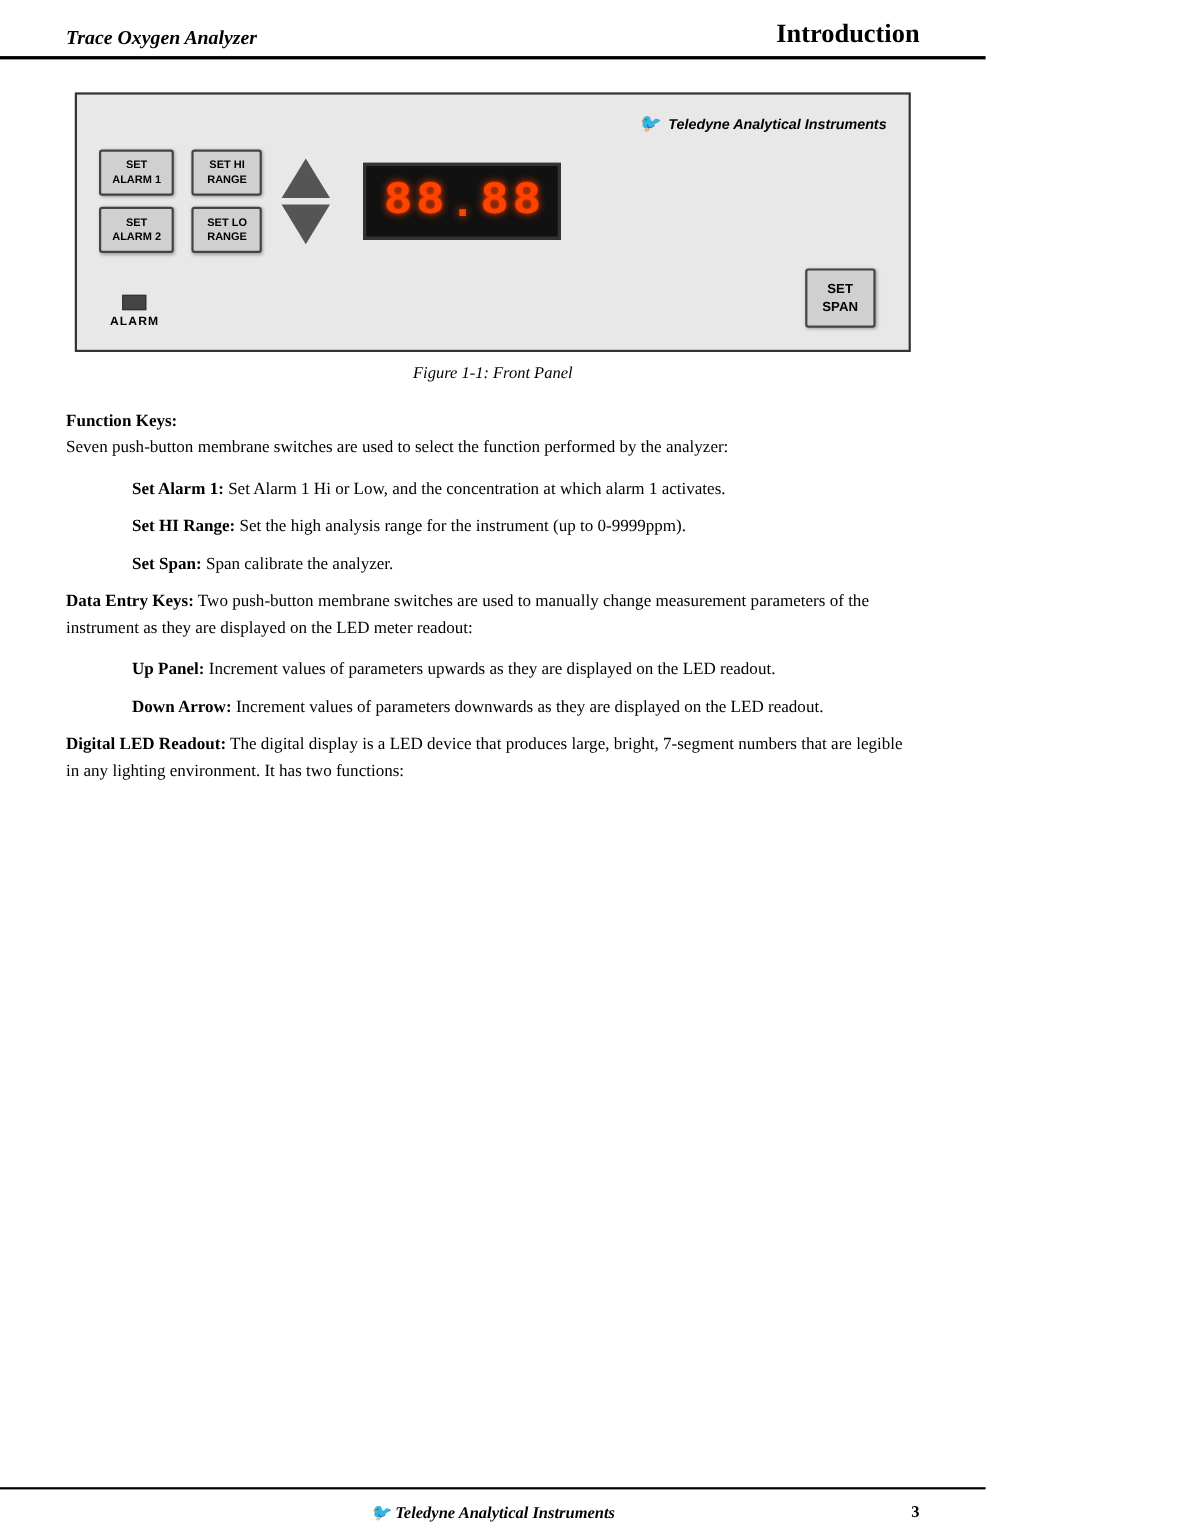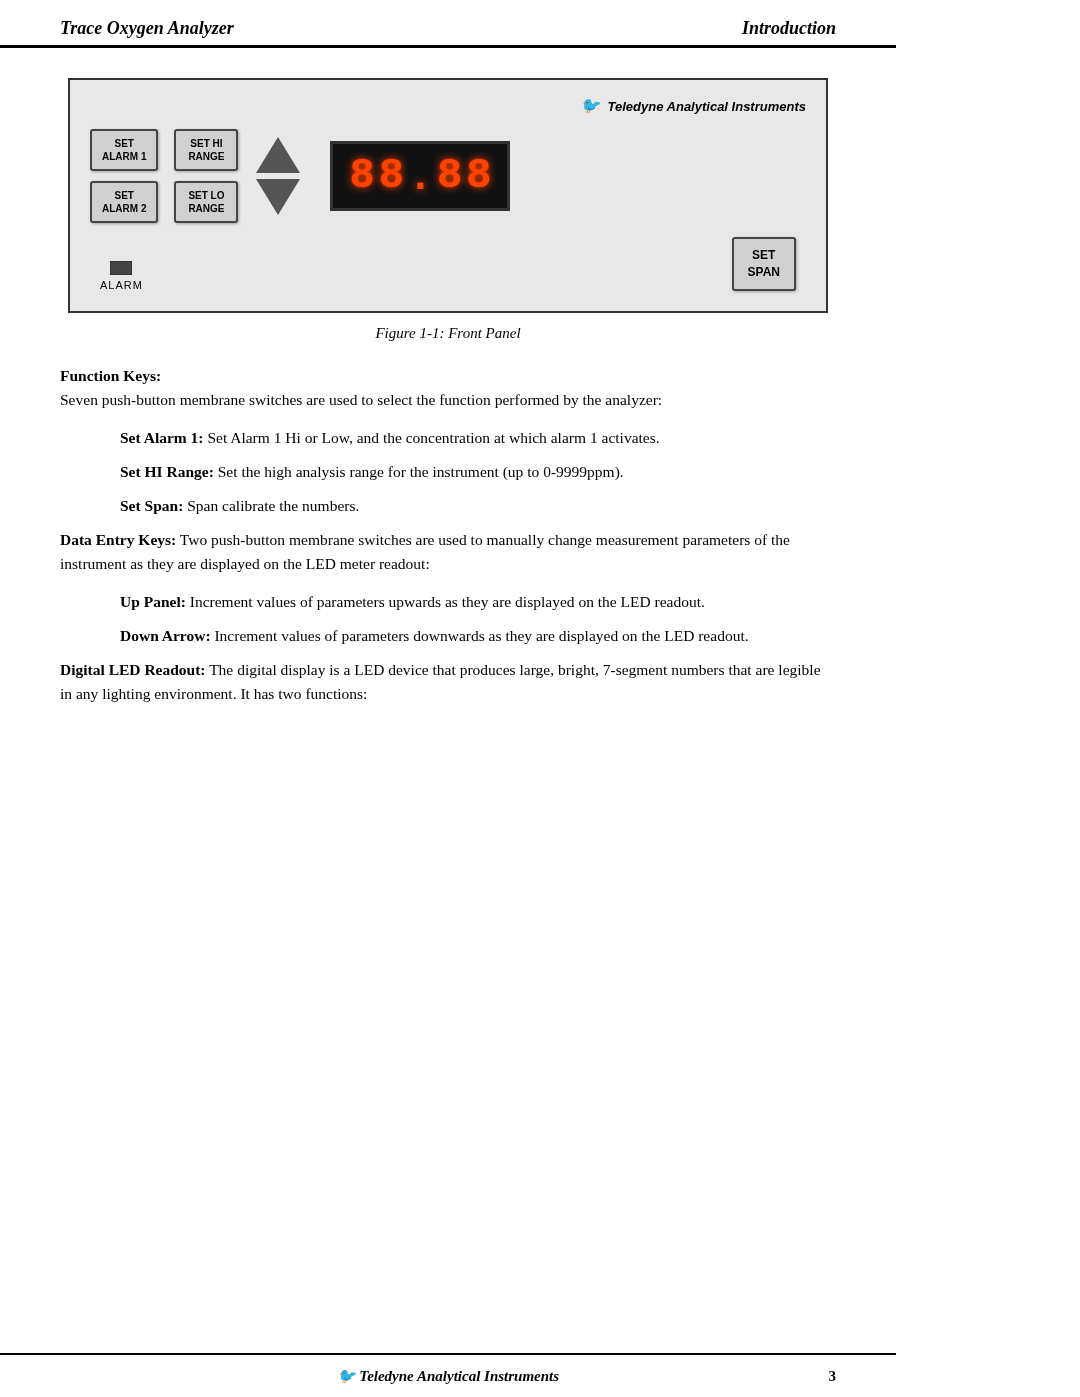--- a/index.html
+++ b/index.html
@@ -28,23 +28,22 @@
       align-items: flex-end;
       padding: 18px 60px 6px 60px;
       border-bottom: 3px solid #000;
     }
     .header-left {
       font-size: 18px;
       font-weight: bold;
       font-style: italic;
     }
     .header-right {
-      font-size: 18px;
-      font-weight: bold;
-      font-style: italic;
+      font-size: 24px;
+      font-weight: bold;
     }
 
     
     .content {
       padding: 30px 60px 30px 60px;
       flex: 1;
     }
 
     
     .panel-container {
@@ -185,21 +184,21 @@
 
     .alarm-led {
       width: 22px;
       height: 14px;
       background: #444;
       border: 1px solid #333;
     }
 
     .alarm-label {
       font-size: 11px;
-      font-weight: normal;
+      font-weight: bold;
       font-family: Arial, sans-serif;
       letter-spacing: 1px;
       text-align: center;
     }
 
     .set-span-btn {
       border: 2px solid #444;
       background: #d0d0d0;
       padding: 8px 14px;
       text-align: center;
@@ -366,21 +365,21 @@
         <div class="indented-item">
           <span class="item-label">Set Alarm 1:</span>
           <span> Set Alarm 1 Hi or Low, and the concentration at which alarm 1 activates.</span>
         </div>
         <div class="indented-item">
           <span class="item-label">Set HI Range:</span>
           <span> Set the high analysis range for the instrument (up to 0-9999ppm).</span>
         </div>
         <div class="indented-item">
           <span class="item-label">Set Span:</span>
-          <span> Span calibrate the numbers.</span>
+          <span> Span calibrate the analyzer.</span>
         </div>
       </div>
 
       <p class="intro-para">
         <span class="item-label">Data Entry Keys:</span>
         <span> Two push-button membrane switches are used to manually change measurement parameters of the instrument as they are displayed on the LED meter readout:</span>
       </p>
 
       <div class="indented-items">
         <div class="indented-item">

